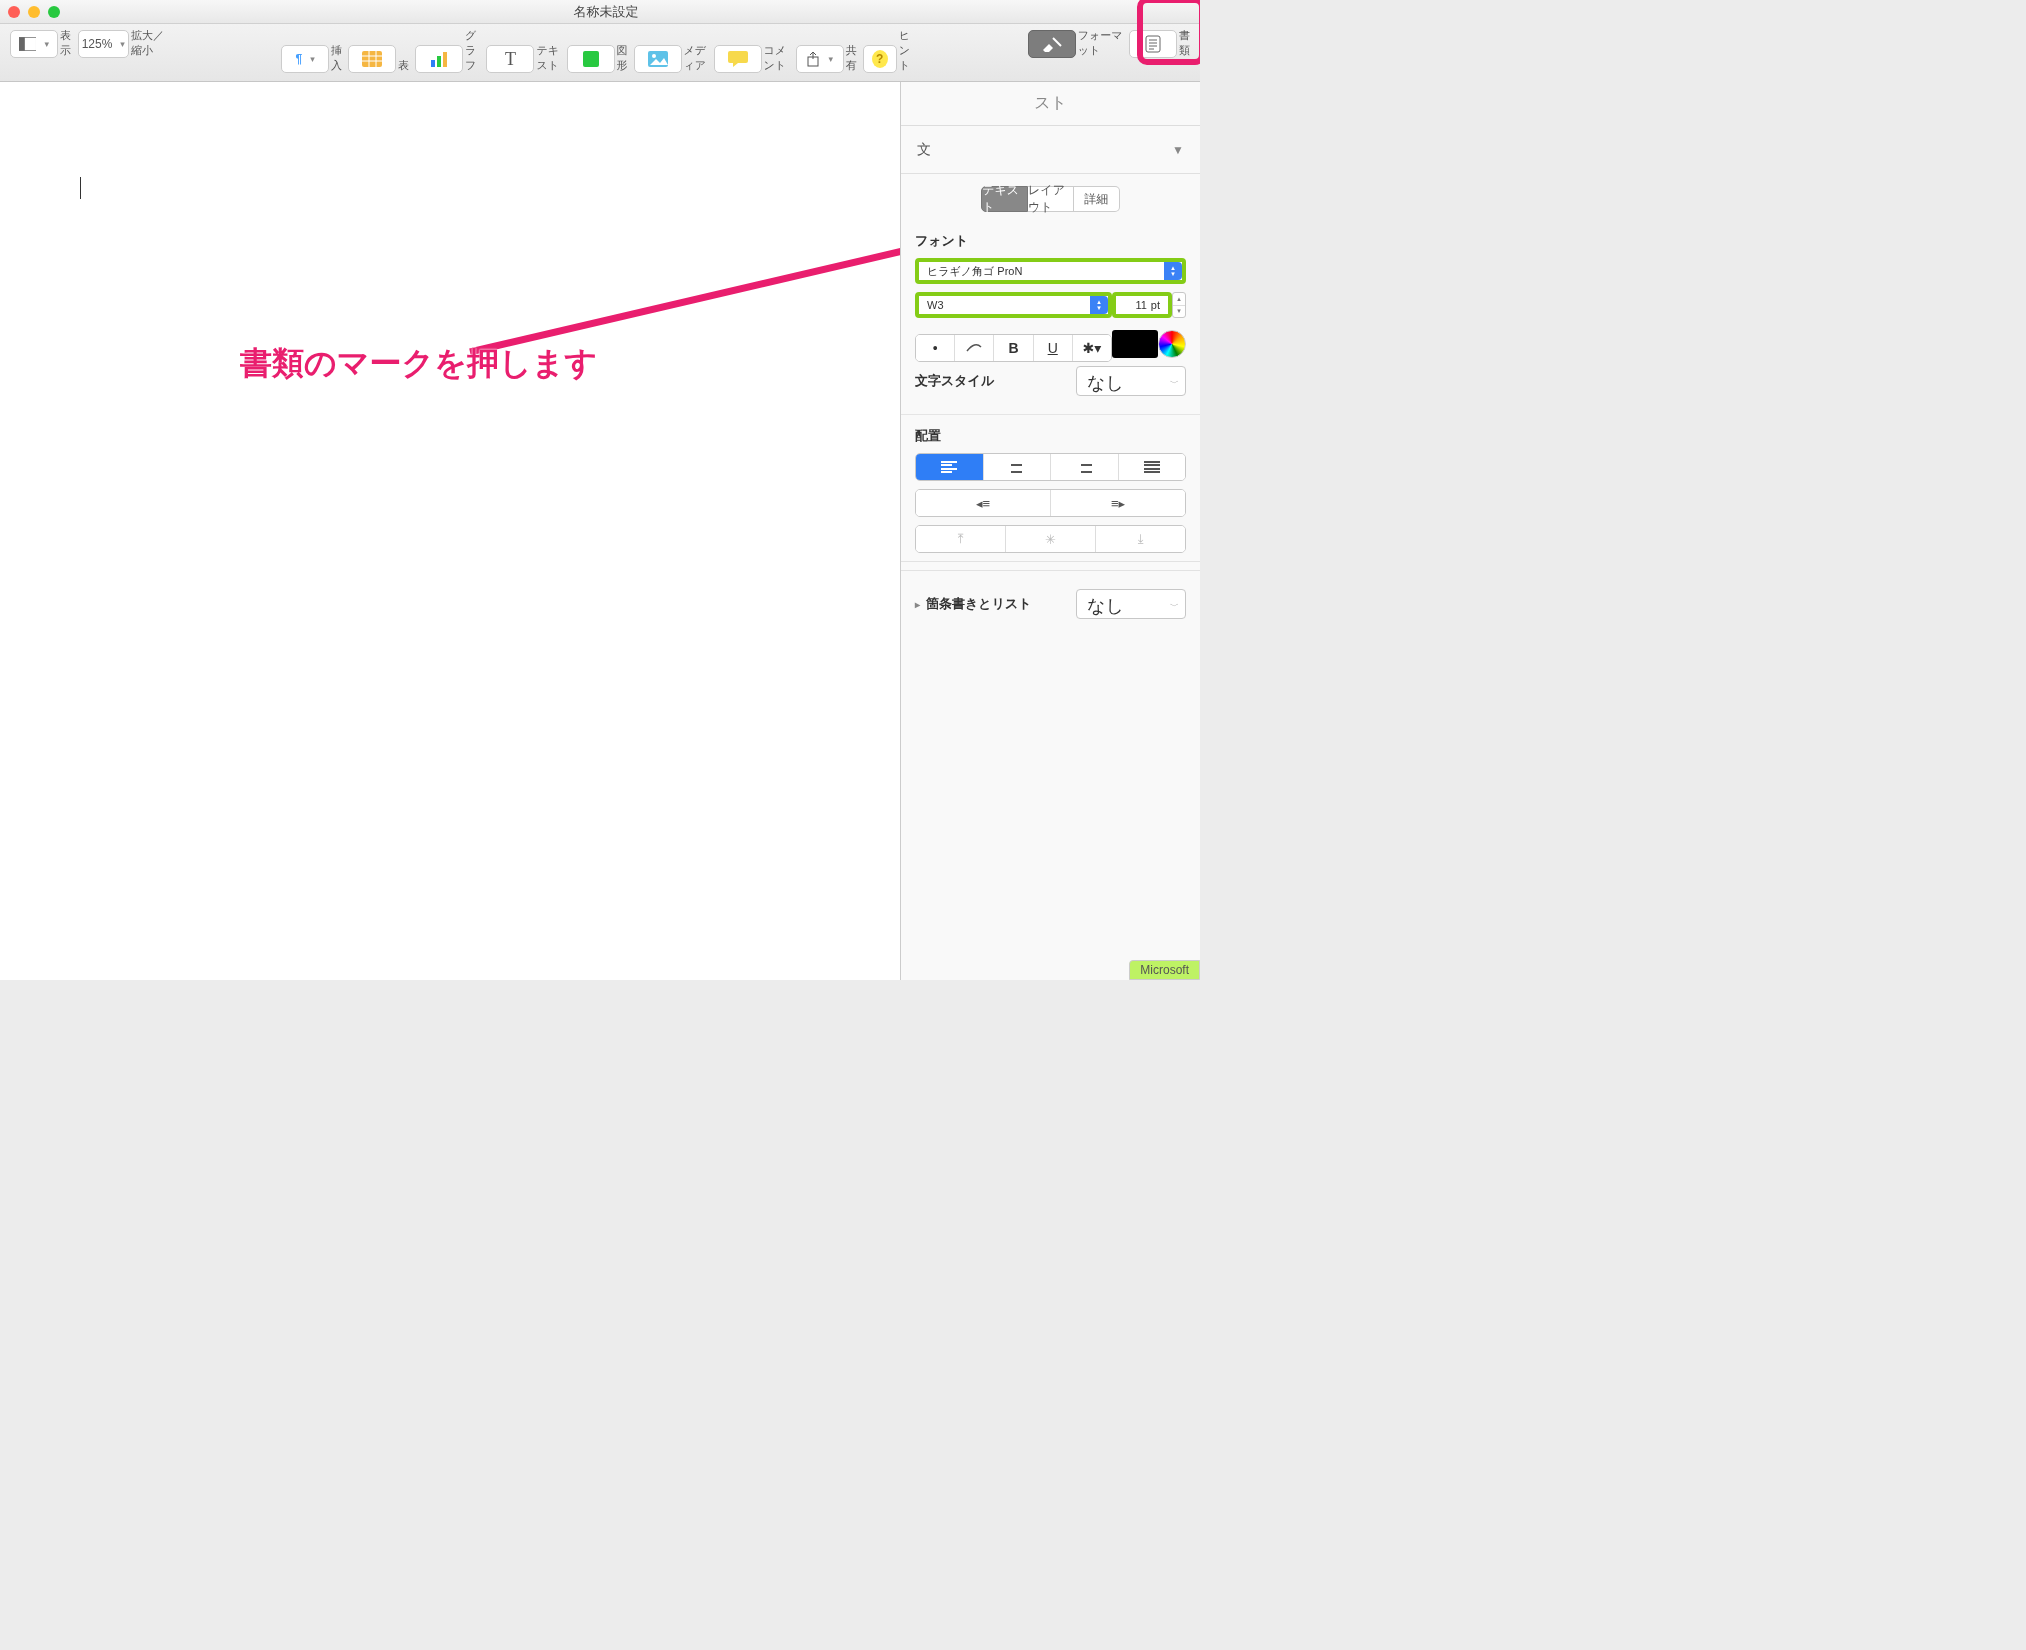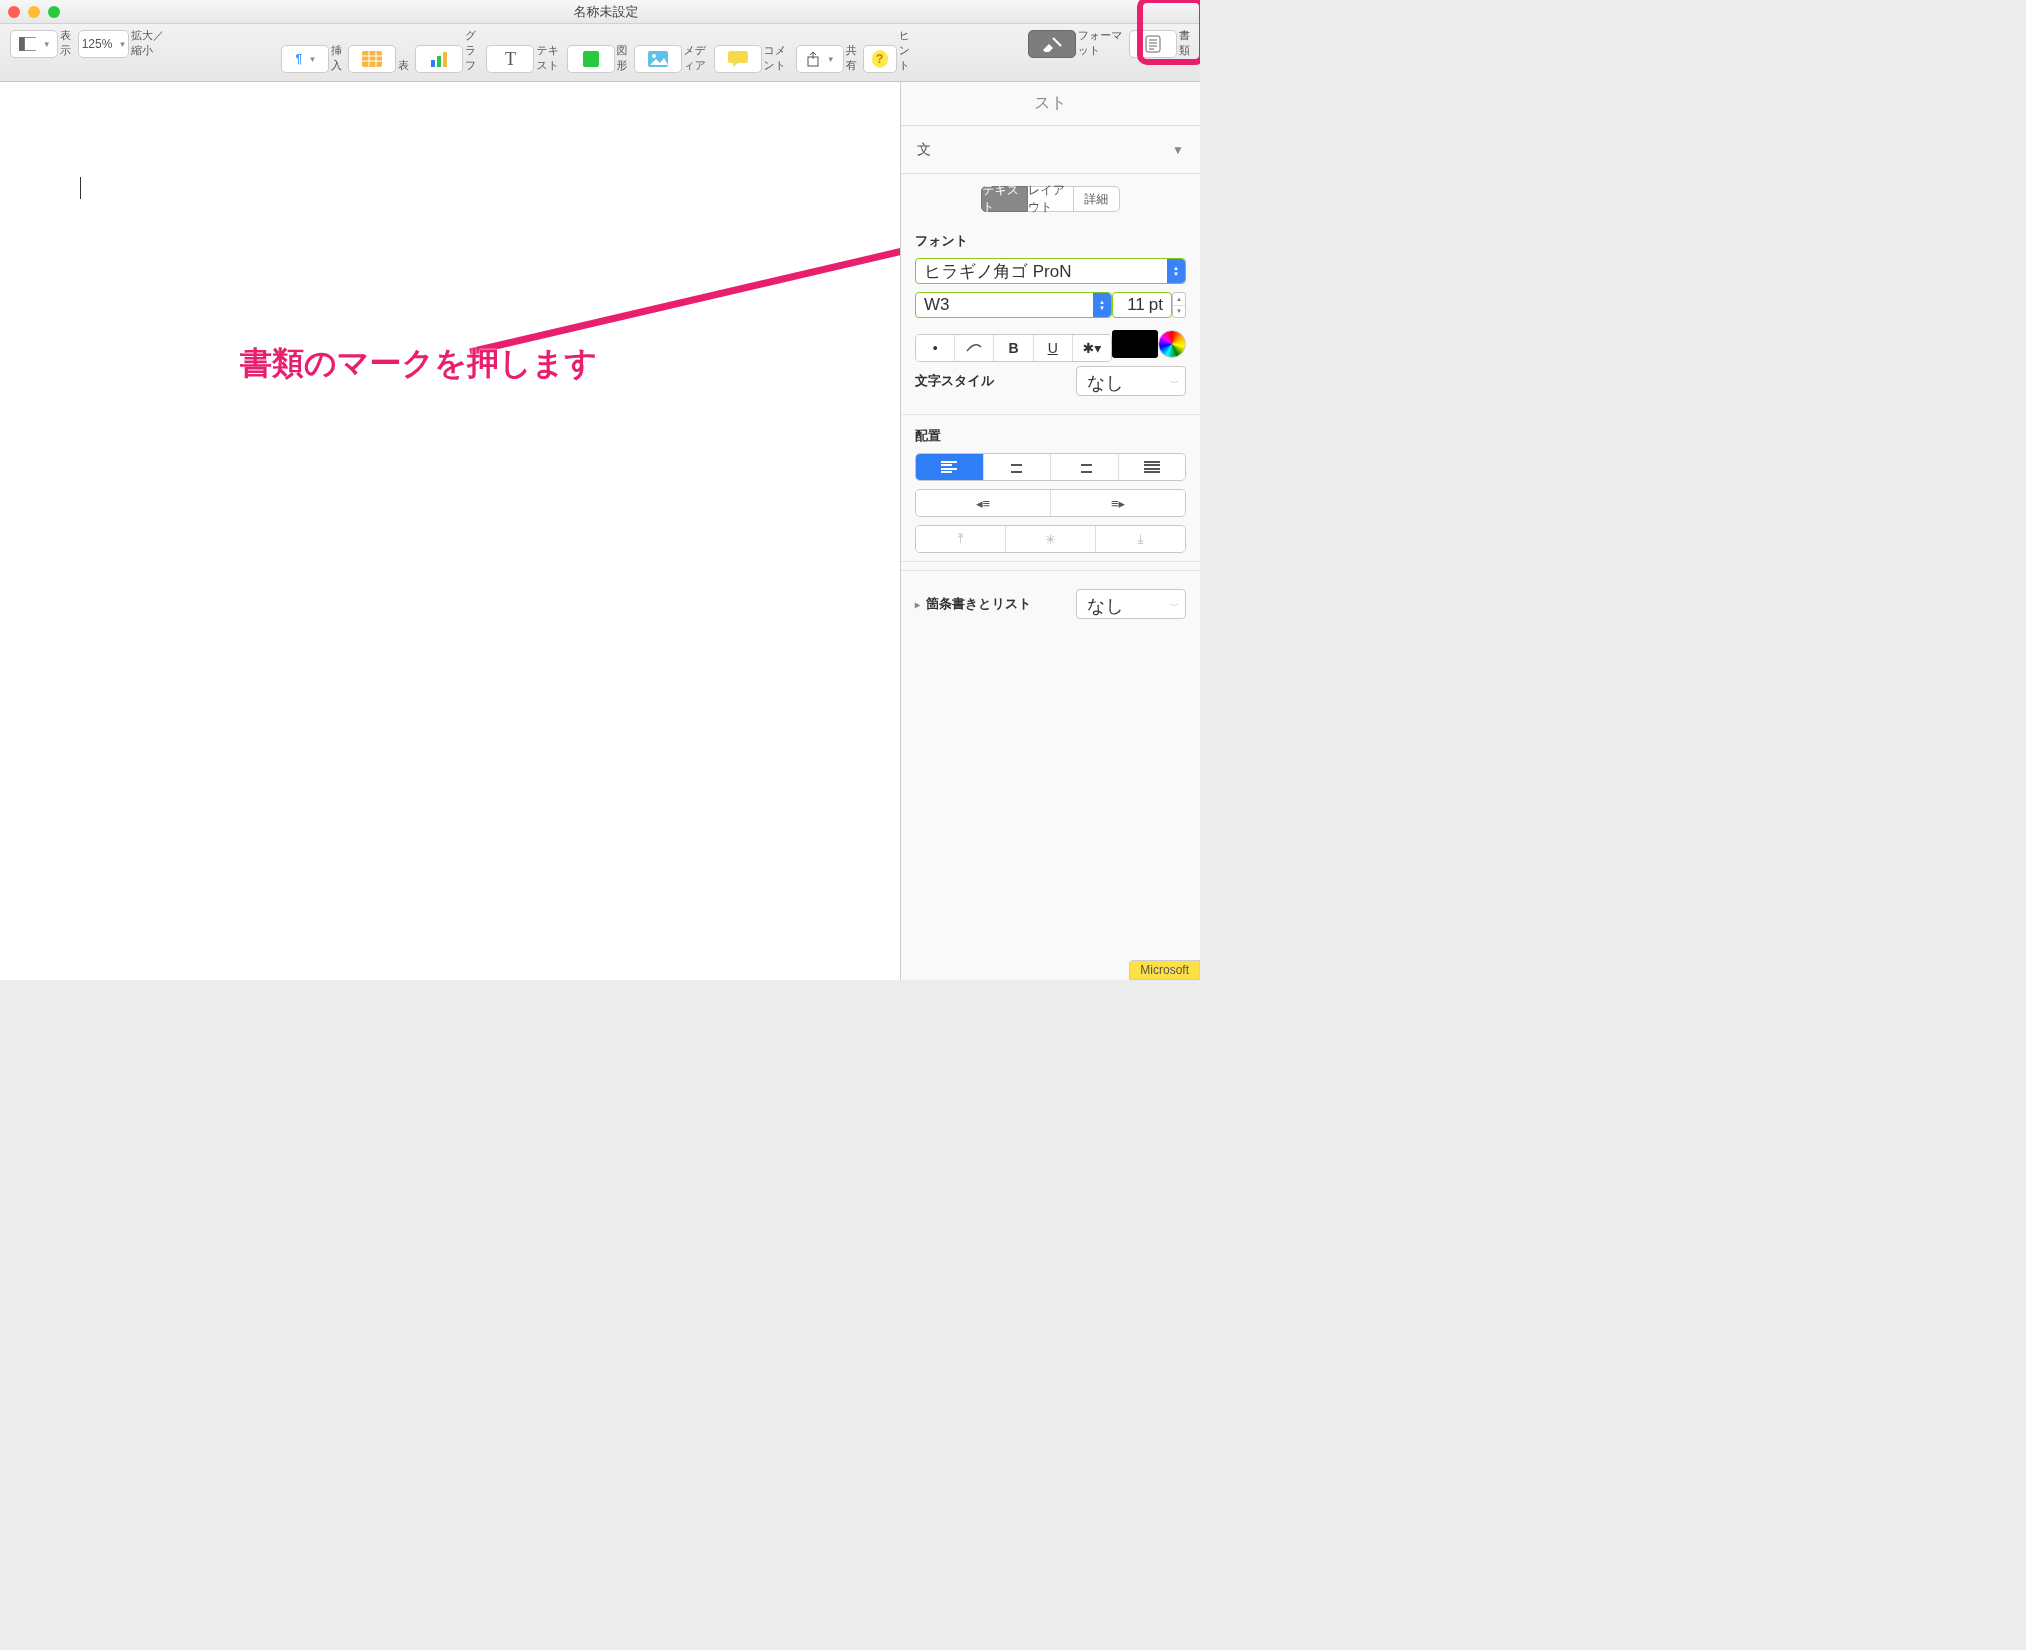--- a/index.html
+++ b/index.html
@@ -41,21 +41,21 @@
   .psarrow { font-size:12px; color:#888; }
   .segtabs { display:flex; margin:12px auto 0 auto; padding:0 12px;}
   .segtabs .seg { flex:1; height:26px; display:flex; align-items:center; justify-content:center; font-size:12px; border:1px solid #ccc; background:#fff; color:#555; }
   .segtabs .seg.active { background:#888; color:#fff; border-color:#777;}
   .segtabs .seg:first-child { border-radius:5px 0 0 5px; }
   .segtabs .seg:last-child { border-radius:0 5px 5px 0; }
   .segtabs .seg + .seg { border-left:none; }
   .section { padding:12px 14px 4px 14px; border-top:1px solid #e5e5e5; margin-top:14px;}
   .section.no-border { border-top:none; margin-top:8px; }
   .seclabel { font-weight:700; font-size:13px; margin-bottom:8px; }
-  .select, .ninput { height:26px; border:1px solid #84cc16; border-radius:4px; background:#fff; display:flex; align-items:center; padding:0 8px; font-size:17px; position:relative; }
+  .select, .ninput { height:26px; border:4px solid #84cc16; border-radius:4px; background:#fff; display:flex; align-items:center; padding:0 8px; font-size:11px; position:relative; }
   .select .endcap { position:absolute; right:0; top:0; bottom:0; width:18px; background:#3b82f6; border-radius:0 4px 4px 0; display:flex; flex-direction:column; align-items:center; justify-content:center; }
   .select .endcap::before { content:"▴"; color:#fff; font-size:7px; line-height:6px;}
   .select .endcap::after { content:"▾"; color:#fff; font-size:7px; line-height:6px;}
   .row { display:flex; margin-top:8px; }
   .stylebtns { display:flex; border:1px solid #c7c7c7; border-radius:5px; overflow:hidden; height:28px; margin-top:8px;}
   .stylebtns .sbtn { flex:1; display:flex; align-items:center; justify-content:center; border-right:1px solid #ddd; background:#fff; font-size:14px;}
   .stylebtns .sbtn:last-child{border-right:none;}
   .swatch { width:46px; height:28px; background:#000; border-radius:3px; }
   .colorwheel { width:28px; height:28px; border-radius:50%; background: conic-gradient(red,orange,yellow,green,cyan,blue,magenta,red); border:1px solid #ccc;}
   .charstyle { display:flex; align-items:center; justify-content:space-between; margin-top:4px;}
@@ -71,21 +71,21 @@
   .disclosure { display:flex; align-items:center; justify-content:space-between; padding:14px;}
   .disclosure .dlabel { font-weight:700; font-size:13px; display:flex; align-items:center; gap:6px;}
   .disclosure .dlabel::before { content:"▸"; font-size:10px; color:#888;}
   .stepper { display:flex; flex-direction:column; justify-content:center; width:14px; height:26px; border:1px solid #c7c7c7; border-radius:3px; background:#fff;}
   .stepper span { flex:1; display:flex; align-items:center; justify-content:center; font-size:7px; color:#777;}
   .stepper span:first-child { border-bottom:1px solid #ddd;}
   
   
   .highlight-box { position:absolute; top:-3px; right:-5px; width:68px; height:68px; border:6px solid #e91e6e; border-radius:10px; pointer-events:none; z-index:20;}
   
-  .tag { position:absolute; right:0; bottom:0; background:#fde047; border:1px solid #ccc; border-radius:4px 0 0 0; padding:2px 10px; font-size:12px; color:#555; z-index:30;}
+  .tag { position:absolute; right:0; bottom:0; background:#bef264; border:1px solid #ccc; border-radius:4px 0 0 0; padding:2px 10px; font-size:12px; color:#555; z-index:30;}
   
   .indent-icon { font-size:13px; color:#555;}
   .valign-icon { font-size:13px; color:#bbb;}
   hr.div { border:none; border-top:1px solid #e2e2e2; margin:4px 0;}
 </style>
 </head>
 <body>
 
 <div class="window">
 

